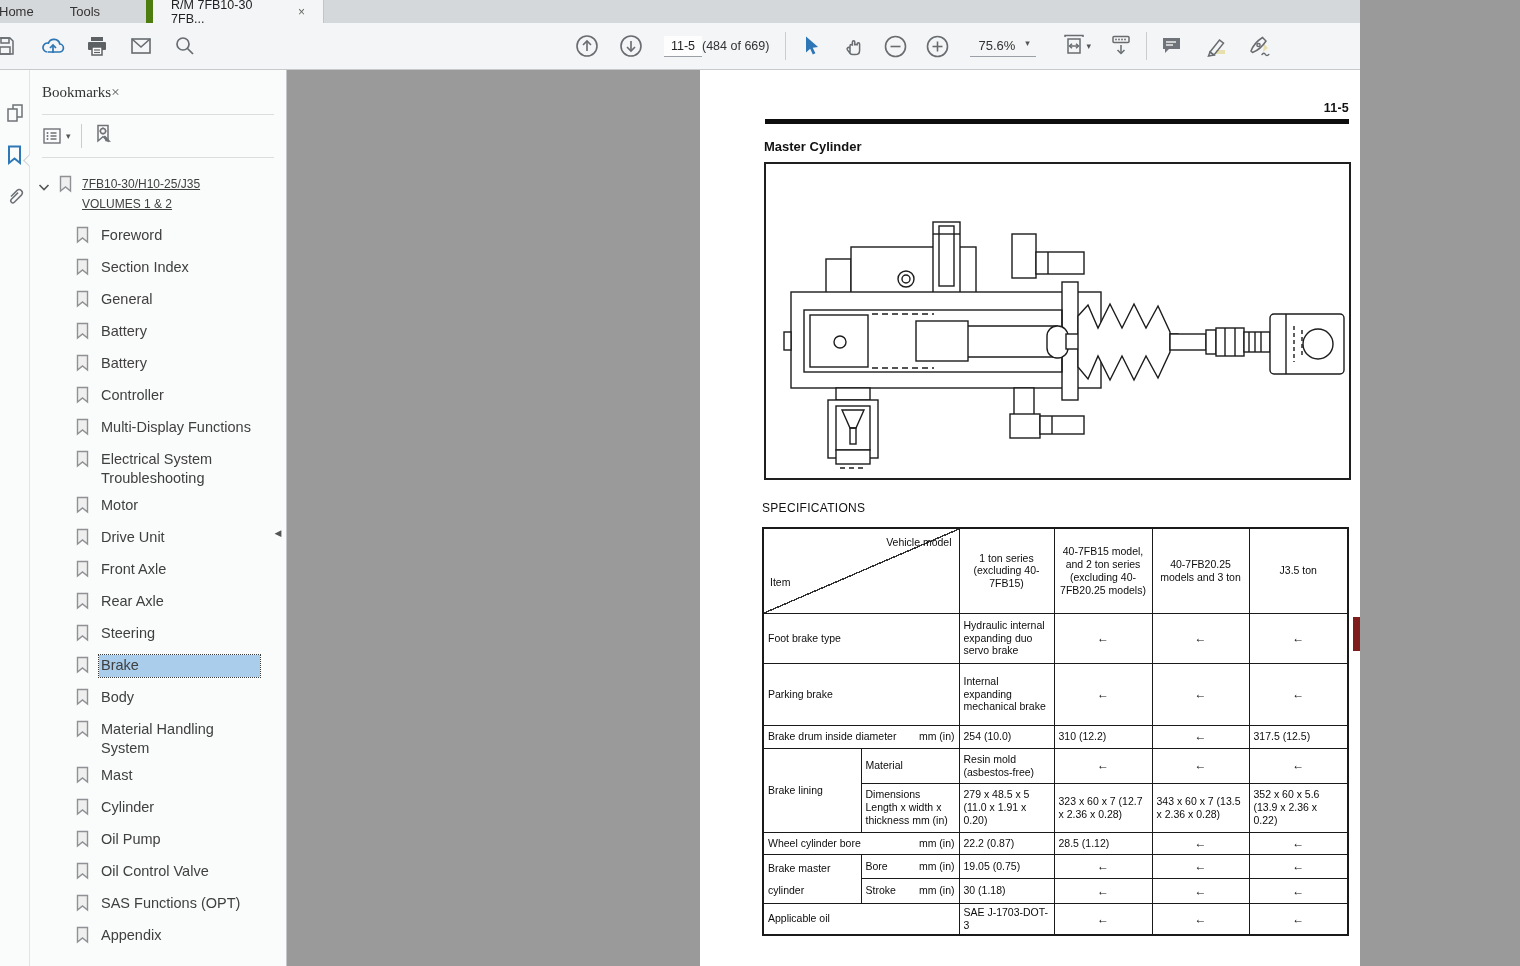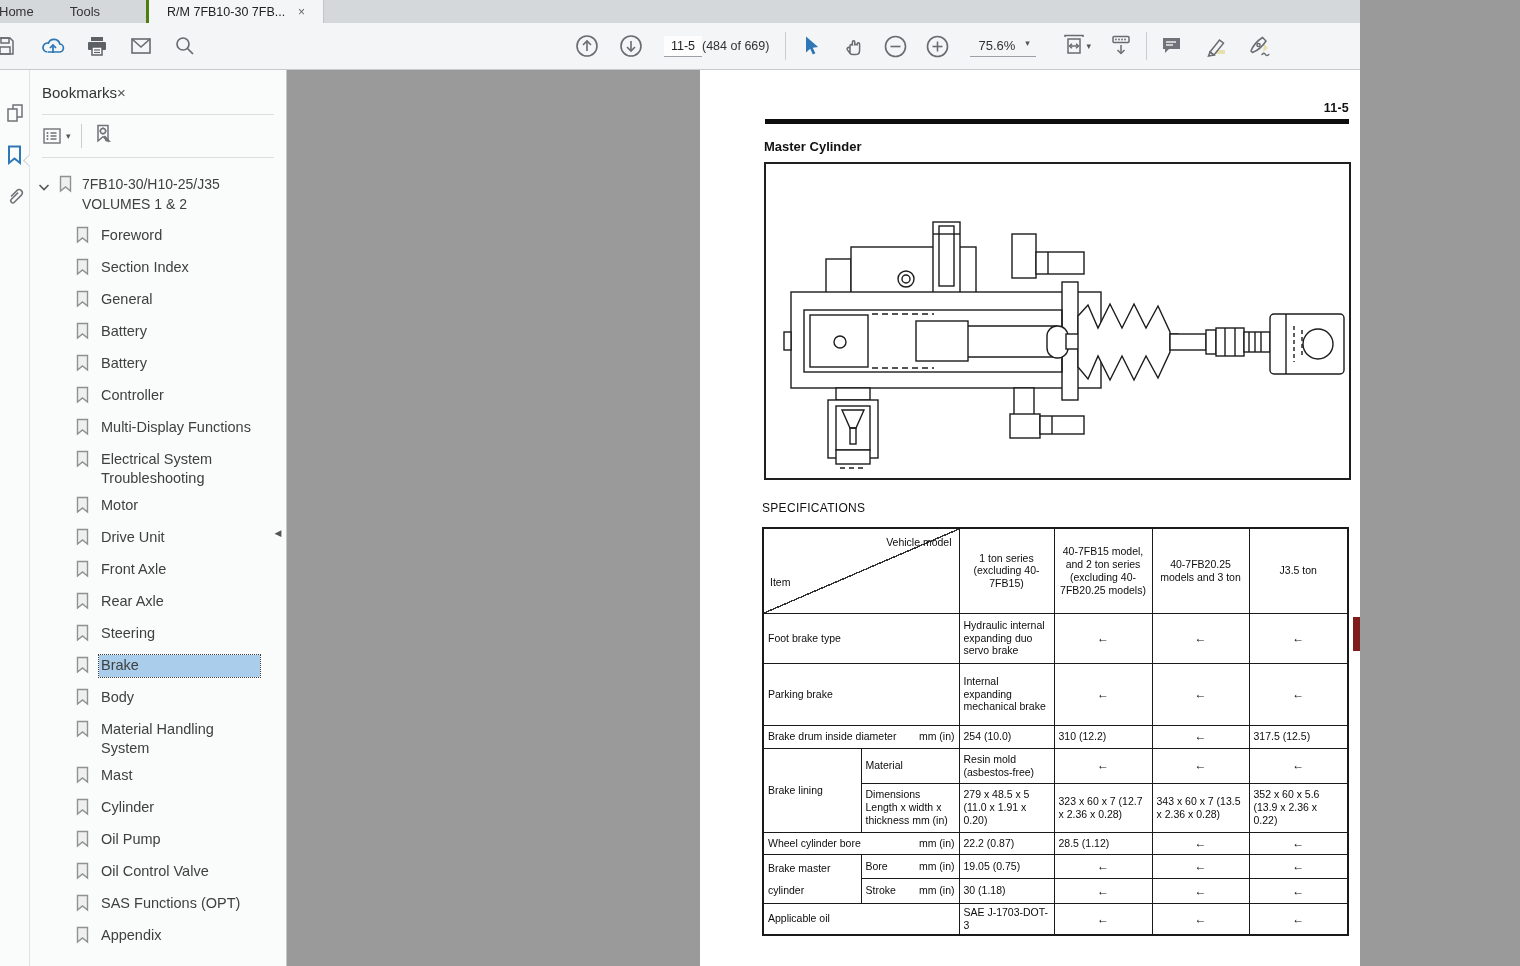--- a/index.html
+++ b/index.html
@@ -6,21 +6,21 @@
   html,body { width:1520px; height:966px; overflow:hidden; background:#9a9a9a;
               font-family:"Liberation Sans", sans-serif; }
   .app { position:relative; width:1360px; height:966px; overflow:hidden; }
 
   
   .tabbar { position:absolute; left:0; top:0; width:1520px; height:23px;
             background:#d5d8db; display:flex; align-items:stretch; }
   .tab { display:flex; align-items:center; padding:0 18px; font-size:13px; color:#333; cursor:default; }
   .tab.home { padding-left:2px; margin-left:-3px; }
   .tab.doc-tab { background:#f4f5f6; margin-left:28px; width:178px; justify-content:space-between;
-                 border-left:3px solid #4d7c0f; border-right:1px solid #c2c5c8; color:#222; font-size:12.5px; }
+                 border-left:7px solid #4d7c0f; border-right:1px solid #c2c5c8; color:#222; font-size:12.5px; }
   .tab .close-x { color:#666; font-size:12px; margin-left:10px; }
 
   
   .toolbar { position:absolute; left:0; top:23px; width:1520px; height:47px;
              background:#f4f5f6; border-bottom:1px solid #c6cacd; }
   .toolbar .tgroup { position:absolute; top:0; height:46px; display:flex; align-items:center; }
   .tbtn { width:34px; height:34px; display:flex; align-items:center; justify-content:center; color:#686c70; }
   .tsep { width:1px; height:28px; background:#c9cdd0; margin:0 8px; }
   .page-box { width:38px; height:21px; border-bottom:1px solid #9aa0a5; background:#fdfdfd;
               text-align:center; font-size:12.5px; color:#222; border-top:none; border-left:none; border-right:none;
@@ -34,32 +34,32 @@
   .iconstrip { position:absolute; left:0; top:70px; width:30px; height:896px; background:#fafbfb;
                border-right:1px solid #e2e3e4; display:flex; flex-direction:column; align-items:center; padding-top:22px; }
   .strip-btn { width:30px; height:42px; display:flex; align-items:center; justify-content:center; color:#6f7377; }
   .panel-notch { position:absolute; left:25px; top:156px; width:9px; height:9px; background:#fafbfb;
                  border-left:1px solid #d0d1d2; border-bottom:1px solid #d0d1d2; transform:rotate(45deg); }
 
   
   .sidebar { position:absolute; left:30px; top:70px; width:257px; height:896px; background:#fafbfb;
              border-right:1px solid #c4c6c8; overflow:hidden; }
   .sb-header { height:44px; display:flex; align-items:center; justify-content:flex-start;
-               padding:0 16px 0 12px; }
+               padding:0 16px 0 12px;font-family:Liberation Serif, serif; }
   .sb-title { font-size:15px; color:#333; }
   .sb-close { color:#555; font-size:15px; }
   .sb-div { height:1px; background:#ddd; margin:0 12px; }
   .sb-tools { height:42px; display:flex; align-items:center; padding:0 12px; color:#6f7377; }
   .sb-tools .tsep { height:24px; margin:0 10px; }
   .sb-tools .dd-glyph { margin-left:4px; }
   .tree { padding:14px 0 0 0; }
   .tree-root { display:flex; padding:2px 0 6px 8px; }
   .tree-root .chev { width:20px; padding-top:4px; color:#555; }
   .tree-root .bicon, .titem .bicon { width:15px; margin-right:9px; flex:none; padding-top:1px; }
-  .tree-root .rlabel { font-size:14px; color:#404040; line-height:20px; }
+  .tree-root .rlabel { font-size:12px; color:#404040; line-height:20px;text-decoration:underline; }
   .titem { display:flex; align-items:flex-start; min-height:32px; padding:5px 0 0 45px; }
   .titem .tlabel { font-size:14.5px; color:#404040; line-height:19px; margin-right:26px; flex:1; padding:1px 4px 2px 2px; }
   .titem.selected .tlabel { background:#a9cdea; outline:1px dotted #3c3c3c; }
   .collapse-handle { position:absolute; right:0px; top:446px; width:16px; height:34px;
                      display:flex; align-items:center; justify-content:center; color:#555; font-size:9px; }
 
   
   .docpane { position:absolute; left:287px; top:70px; width:1233px; height:896px; background:#9a9a9a; }
   .page { position:absolute; left:413px; top:0; width:705px; height:896px; background:#fff; color:#111; }
   .pg-number { position:absolute; top:31px; right:56px; font-size:12.5px; font-weight:bold; letter-spacing:.2px; }

